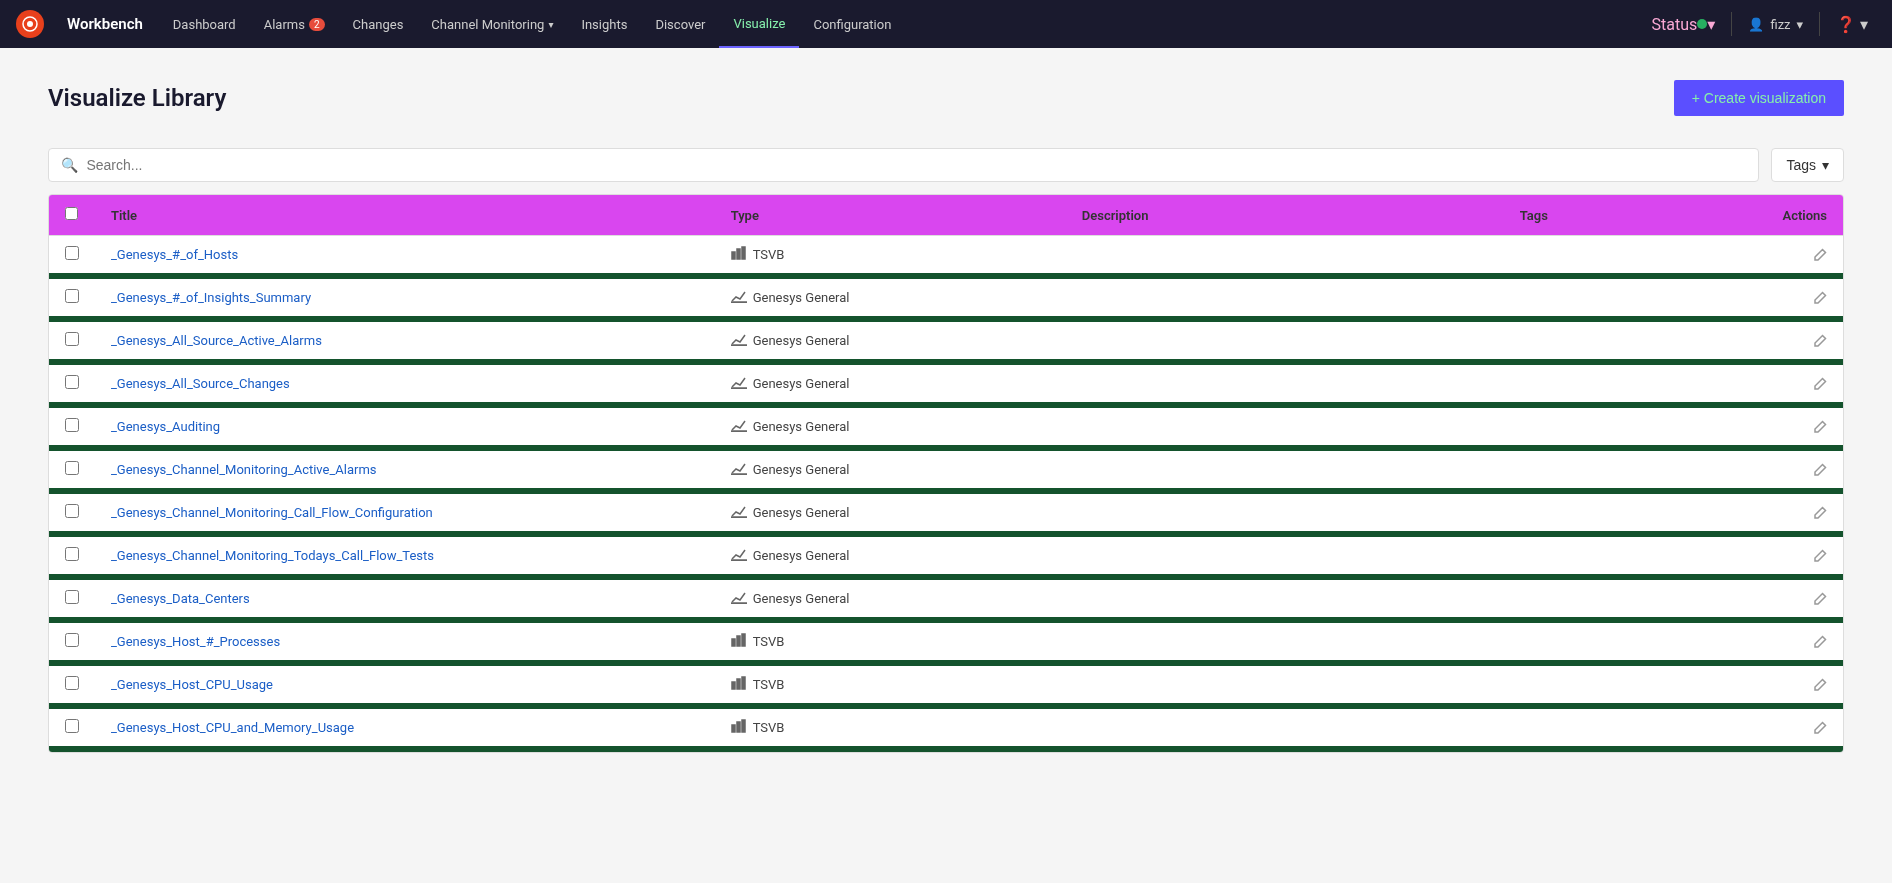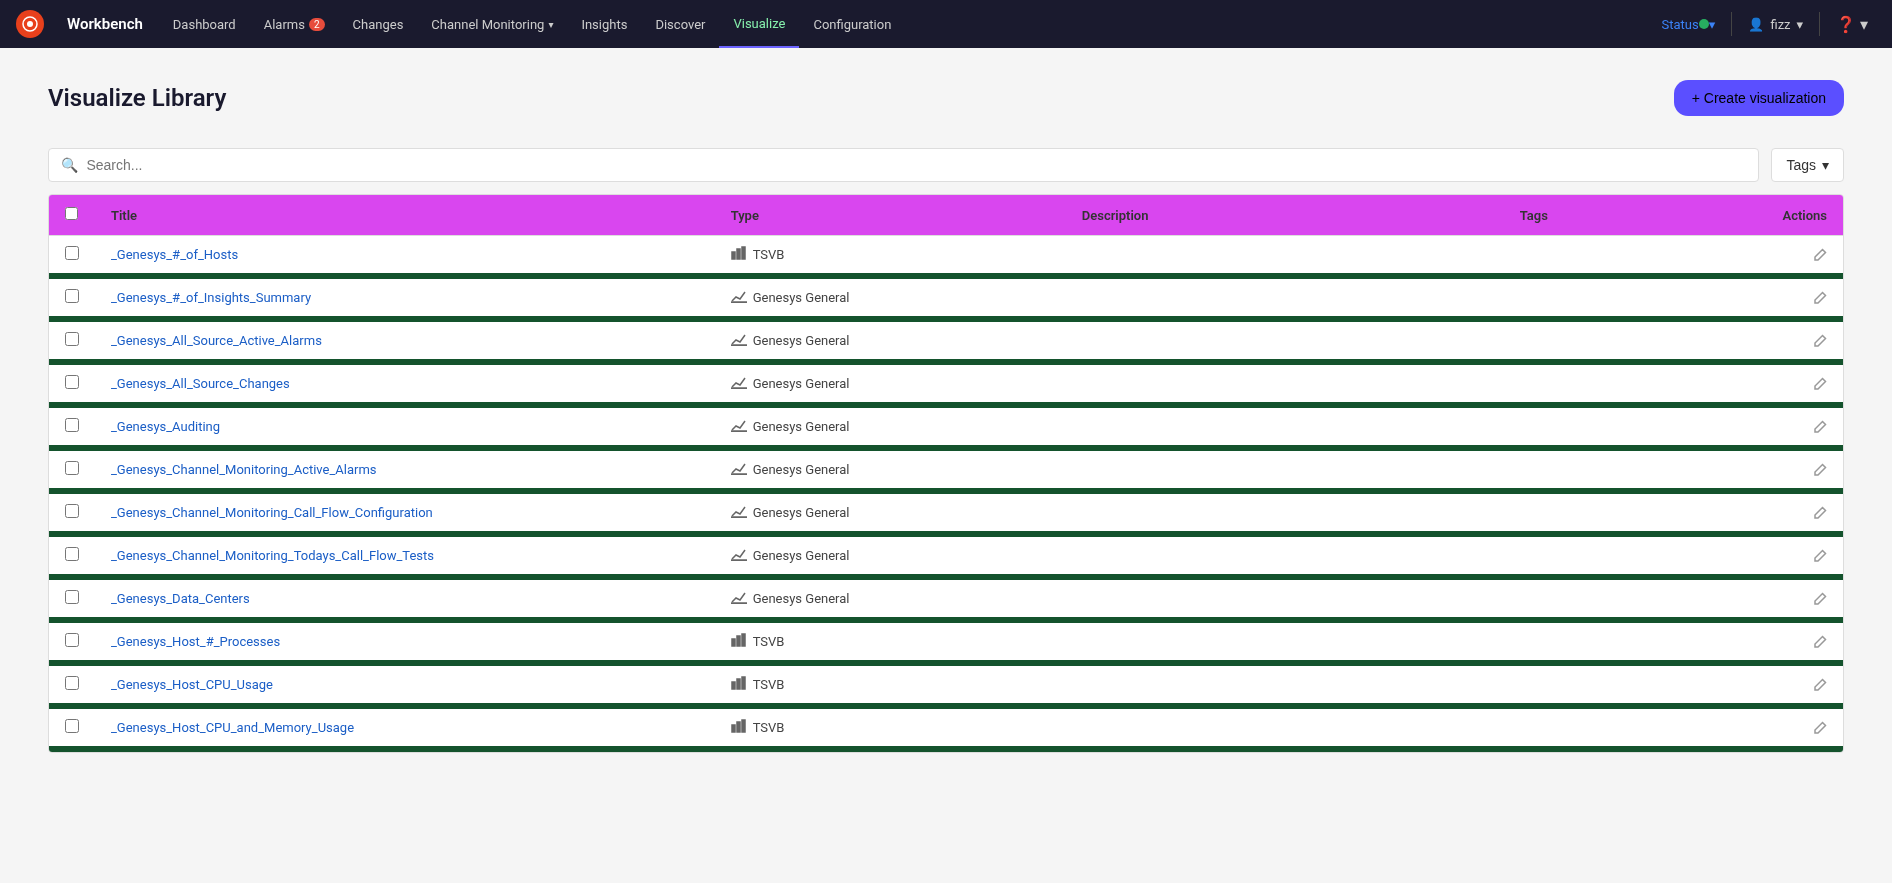--- a/index.html
+++ b/index.html
@@ -75,22 +75,22 @@
     }
     .nav-right {
       display: flex;
       align-items: center;
       gap: 8px;
       margin-left: auto;
     }
     .status-btn {
       display: flex;
       align-items: center;
-      color: #3b82f6;
-      font-size: 13px;
+      color: #f9a8d4;
+      font-size: 16px;
       cursor: pointer;
       padding: 4px 8px;
       border-radius: 4px;
     }
     .status-dot {
       width: 10px;
       height: 10px;
       background: #27ae60;
       border-radius: 50%;
     }
@@ -128,23 +128,23 @@
       justify-content: space-between;
       margin-bottom: 32px;
     }
     .page-title {
       font-size: 24px;
       font-weight: 600;
       color: #1a1a2e;
     }
     .create-btn {
       background: #5b4fff;
-      color: #000000;
+      color: #86efac;
       border: none;
-      border-radius: 14px;
+      border-radius: 2px;
       padding: 10px 18px;
       font-size: 14px;
       cursor: pointer;
       display: flex;
       align-items: center;
       gap: 6px;
       font-weight: 500;
     }
 
     

